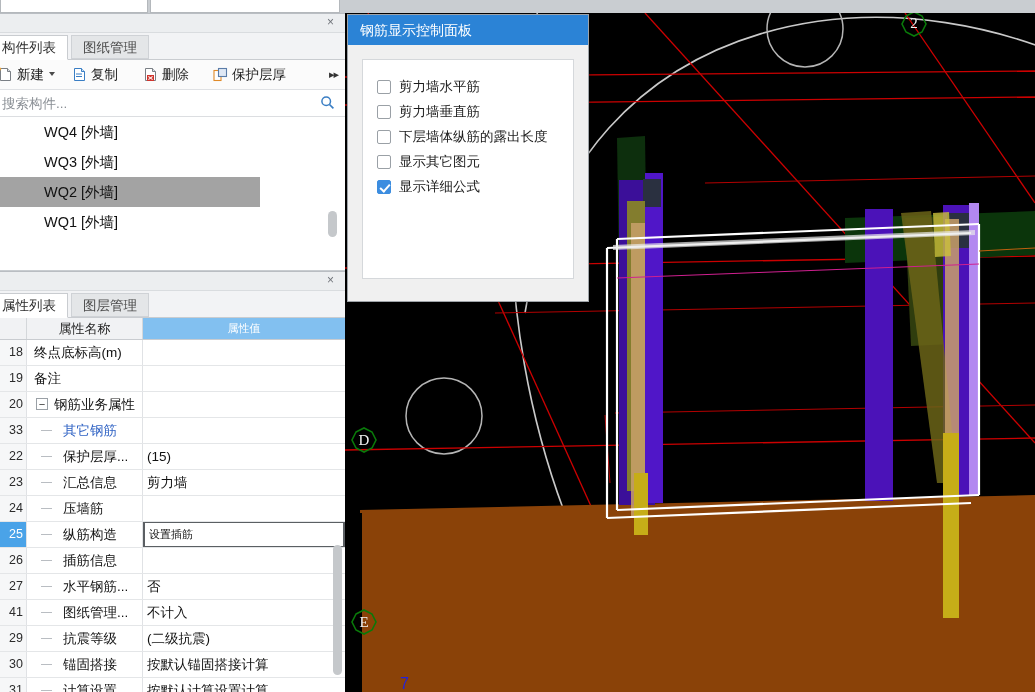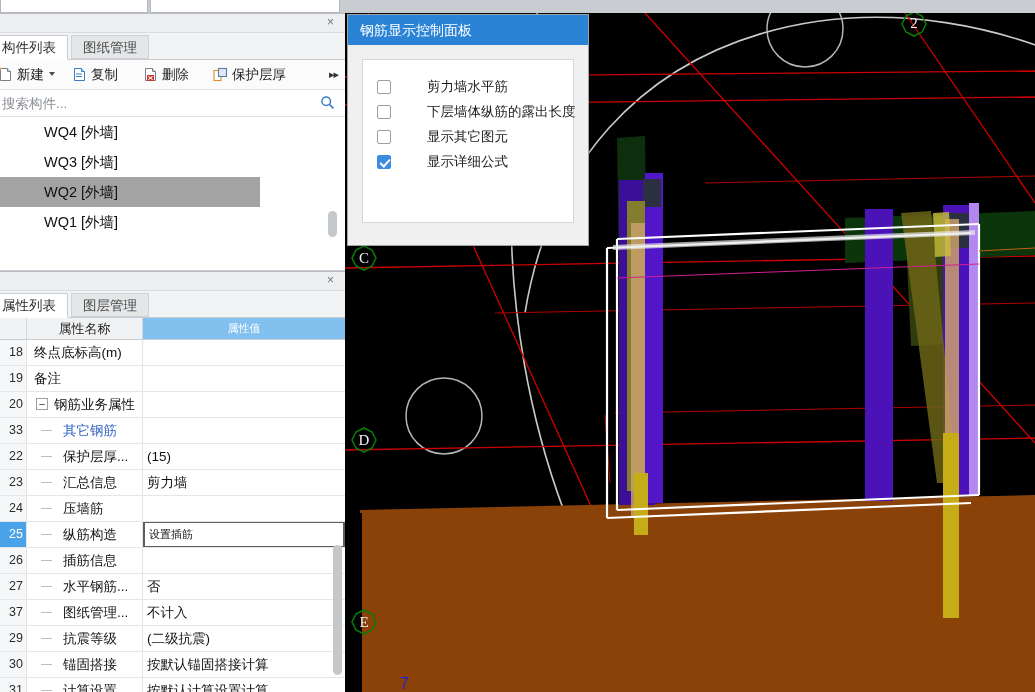--- a/index.html
+++ b/index.html
@@ -79,27 +79,27 @@
   
   .viewport{position:absolute;left:345px;top:13px;width:690px;height:679px;background:#000;overflow:hidden;}
   .vp-svg{position:absolute;left:0;top:0;}
 
   
   .splitter{position:absolute;left:336px;top:386px;width:9px;height:190px;background:#6d7276;}
   .splitter .arrow{position:absolute;left:2px;top:90px;width:0;height:0;
      border-top:4px solid transparent;border-bottom:4px solid transparent;border-right:5px solid #d7dadd;}
 
   
-  .dialog{position:absolute;left:347px;top:14px;width:242px;height:232px;background:#f0f0f0;
+  .dialog{position:absolute;left:347px;top:14px;width:242px;height:288px;background:#f0f0f0;
      border:1px solid #9ea3a8;box-sizing:border-box;box-shadow:0 1px 4px rgba(0,0,0,.35);}
   .dlg-title{height:30px;background:#2b83d6;color:#fff;font-size:14px;line-height:30px;padding-left:12px;
      font-weight:normal;}
   .dlg-body{position:absolute;left:14px;top:44px;right:14px;bottom:22px;background:#fff;border:1px solid #d5d8db;
      box-sizing:border-box;padding:14px 0 0 14px;}
-  .cbrow{display:flex;align-items:center;height:25px;cursor:default;gap:28px;}
+  .cbrow{display:flex;align-items:center;height:25px;cursor:default;}
   .cbox{width:14px;height:14px;border:1px solid #9aa0a6;background:#fff;box-sizing:border-box;margin-right:8px;
      border-radius:2px;position:relative;flex:none;}
   .cbox.on{background:#3c8de0;border-color:#3c8de0;}
   .cbox.on:after{content:"";position:absolute;left:4px;top:1px;width:4px;height:8px;border:solid #fff;
      border-width:0 2px 2px 0;transform:rotate(42deg);}
   .cblabel{font-size:13.5px;color:#1b1b1b;white-space:nowrap;}
 
   
   .axis-bub{position:absolute;width:24px;height:24px;}
   .axis-bub .lbl{position:absolute;left:0;top:0;width:24px;height:24px;line-height:24px;text-align:center;
@@ -207,20 +207,24 @@
 
     <div class="dialog" style="left:2px;top:1px;">
       <div class="dlg-title">钢筋显示控制面板</div>
       <div class="dlg-body">
 
         <div class="cbrow">
           <span class="cbox"></span>
           <span class="cblabel">剪力墙水平筋</span>
         </div>
 
+        <div class="cbrow">
+          <span class="cbox"></span>
+          <span class="cblabel">剪力墙垂直筋</span>
+        </div>
 
         <div class="cbrow">
           <span class="cbox"></span>
           <span class="cblabel">下层墙体纵筋的露出长度</span>
         </div>
 
         <div class="cbrow">
           <span class="cbox"></span>
           <span class="cblabel">显示其它图元</span>
         </div>
@@ -418,21 +422,21 @@
         <div class="pg-row">
           <div class="c-num">27</div>
           <div class="c-name lvl2">
             <span class="tree-dash"></span>
             <span>水平钢筋...</span>
           </div>
           <div class="c-val">否</div>
         </div>
 
         <div class="pg-row">
-          <div class="c-num">37</div>
+          <div class="c-num">41</div>
           <div class="c-name lvl2">
             <span class="tree-dash"></span>
             <span>图纸管理...</span>
           </div>
           <div class="c-val">不计入</div>
         </div>
 
         <div class="pg-row">
           <div class="c-num">29</div>
           <div class="c-name lvl2">

